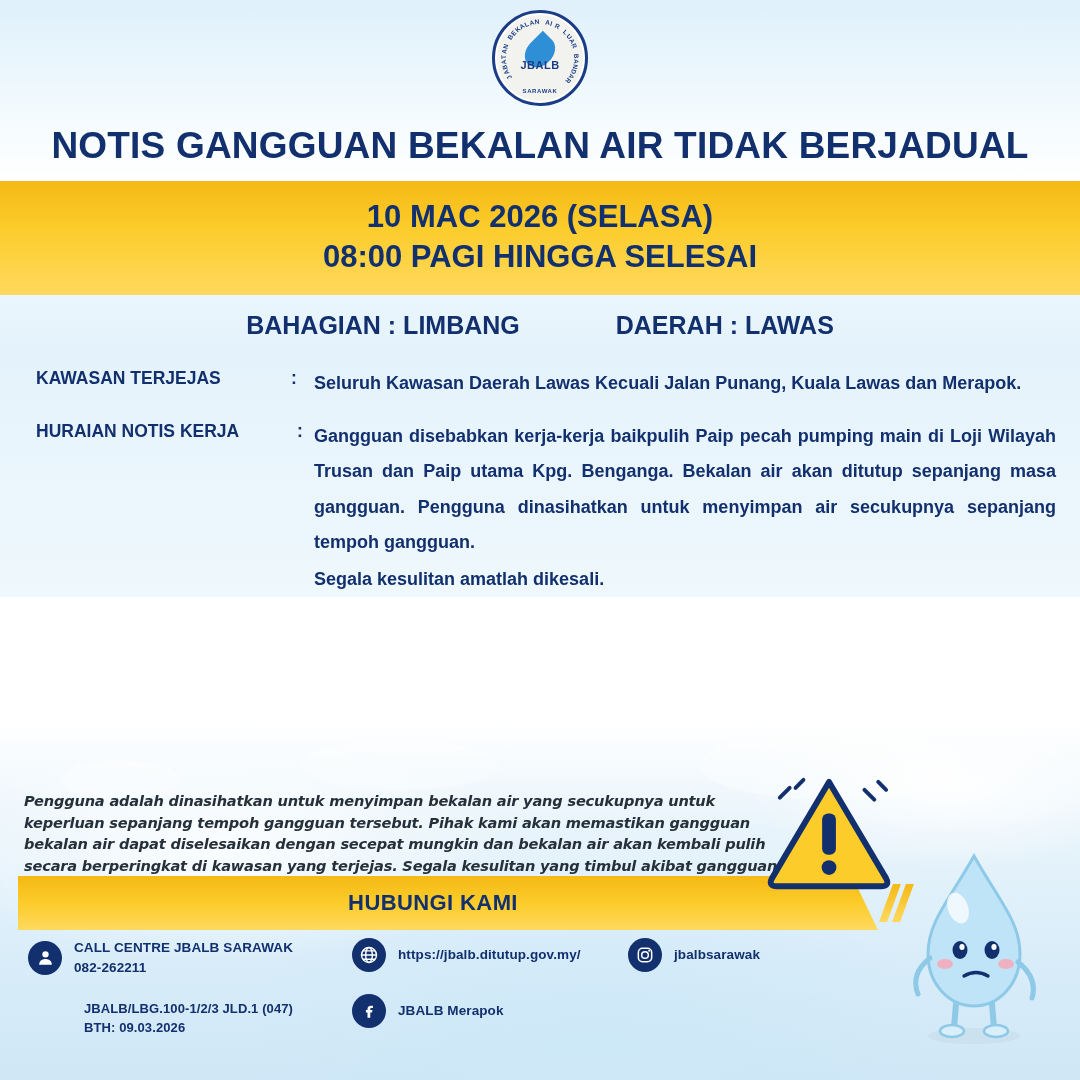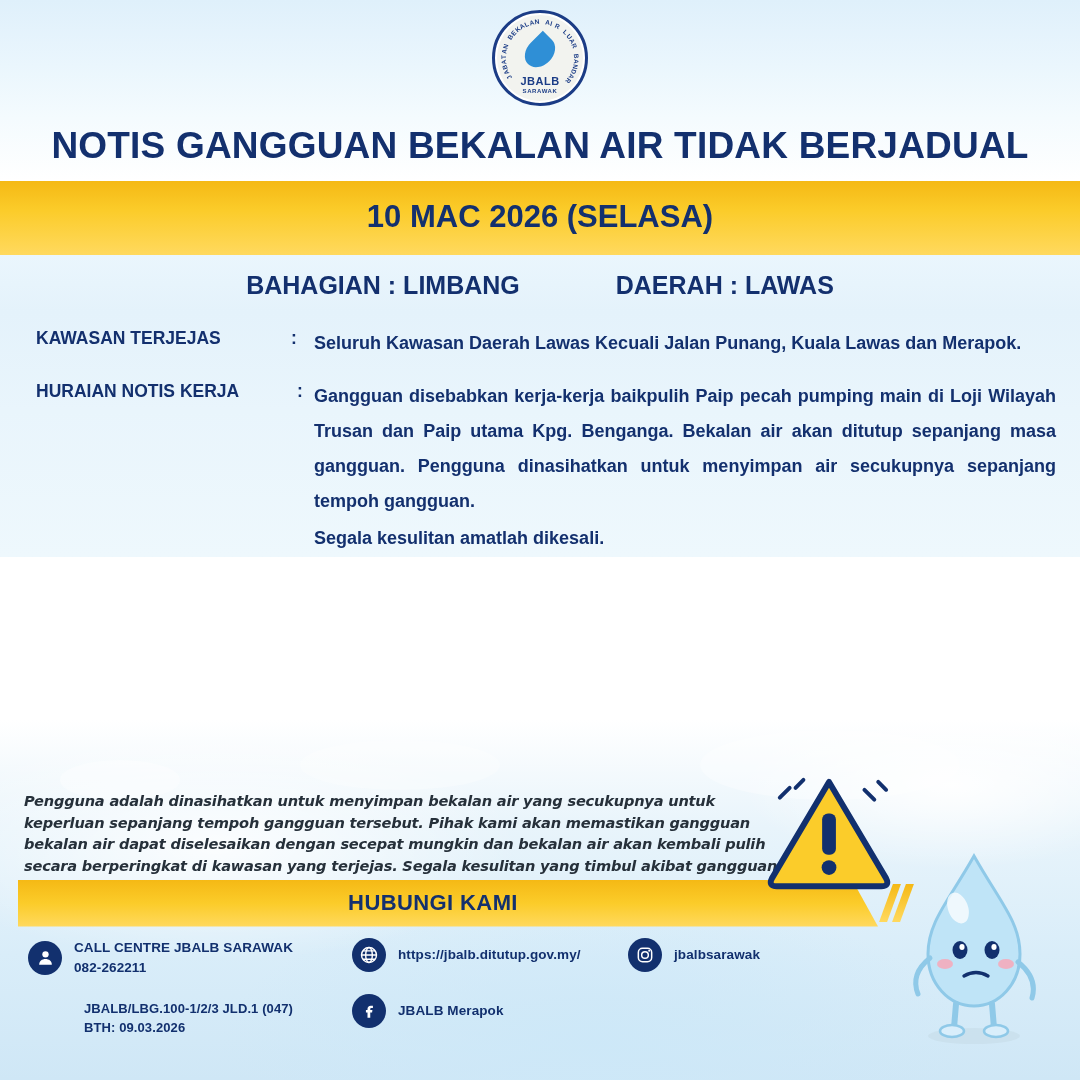--- a/index.html
+++ b/index.html
@@ -56,21 +56,21 @@
     height: 34px;
     background: #2f8fd6;
     border-radius: 50% 50% 50% 50% / 62% 62% 38% 38%;
     transform: rotate(45deg);
     border-radius: 0 50% 50% 50%;
     position: relative;
     top: -6px;
   }
   .logo .jbalb {
     position: absolute;
-    bottom: 16px;
+    bottom: 32px;
     font-size: 11px;
     font-weight: bold;
     color: #1b3c86;
     letter-spacing: .5px;
   }
   .logo .sarawak {
     position: absolute;
     bottom: 9px;
     font-size: 6px;
     font-weight: bold;
@@ -201,21 +201,21 @@
     left: 18px;
     right: 0;
     bottom: 158px;
     height: 38px;
     z-index: 5;
     display: flex;
     align-items: center;
   }
   .contact-band .bar {
     flex: 1;
-    height: 47px;
+    height: 54px;
     background: linear-gradient(180deg, #f5b915 0%, #fbcc2a 50%, #ffd95e 100%);
     clip-path: polygon(0 0, calc(100% - 26px) 0, 100% 100%, 0 100%);
     display: flex;
     align-items: center;
     justify-content: center;
     max-width: 860px;
   }
   .contact-band .bar span {
     font-size: 22px;
     font-weight: bold;
@@ -339,20 +339,21 @@
     <div class="sarawak">SARAWAK</div>
   </div>
 </div>
 
 <div class="title-band">
   <h1>NOTIS GANGGUAN BEKALAN AIR TIDAK BERJADUAL</h1>
 </div>
 
 <div class="date-band">
   <div>10 MAC 2026 (SELASA)</div>
+  <div>08:00 PAGI HINGGA SELESAI</div>
 </div>
 
 <div class="division">
   <span>BAHAGIAN : LIMBANG</span>
   <span>DAERAH : LAWAS</span>
 </div>
 
 <div class="body-wrap">
   <div class="row r1">
     <div class="label">KAWASAN TERJEJAS</div>

